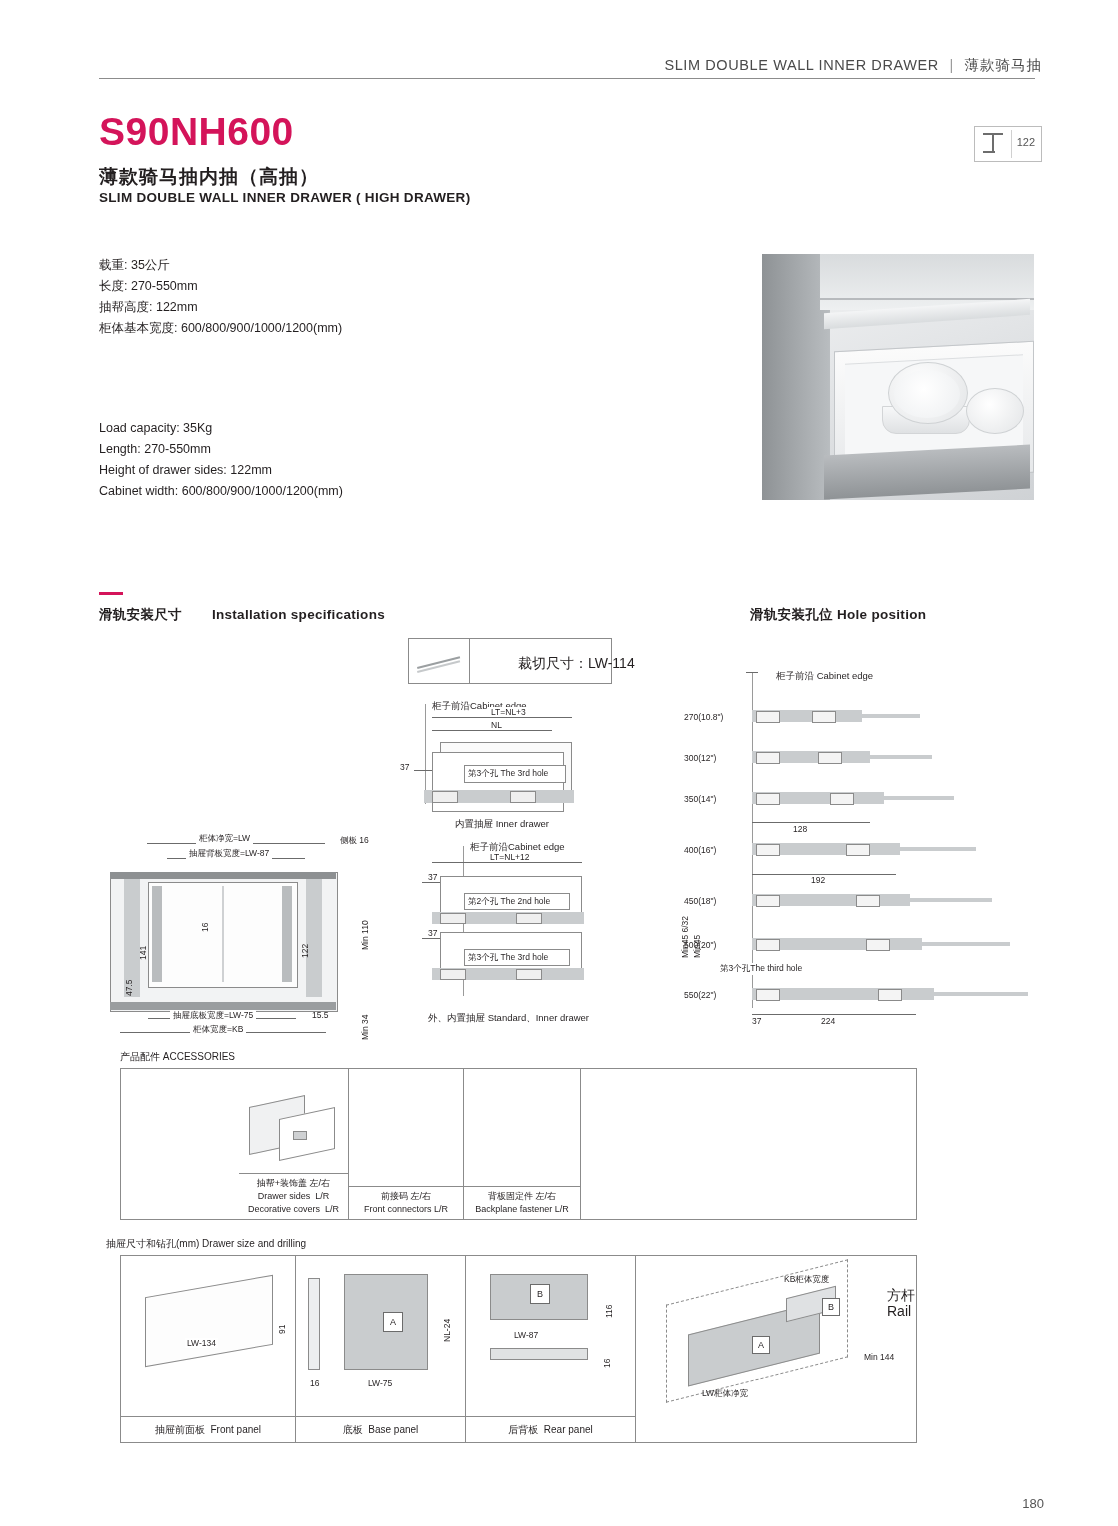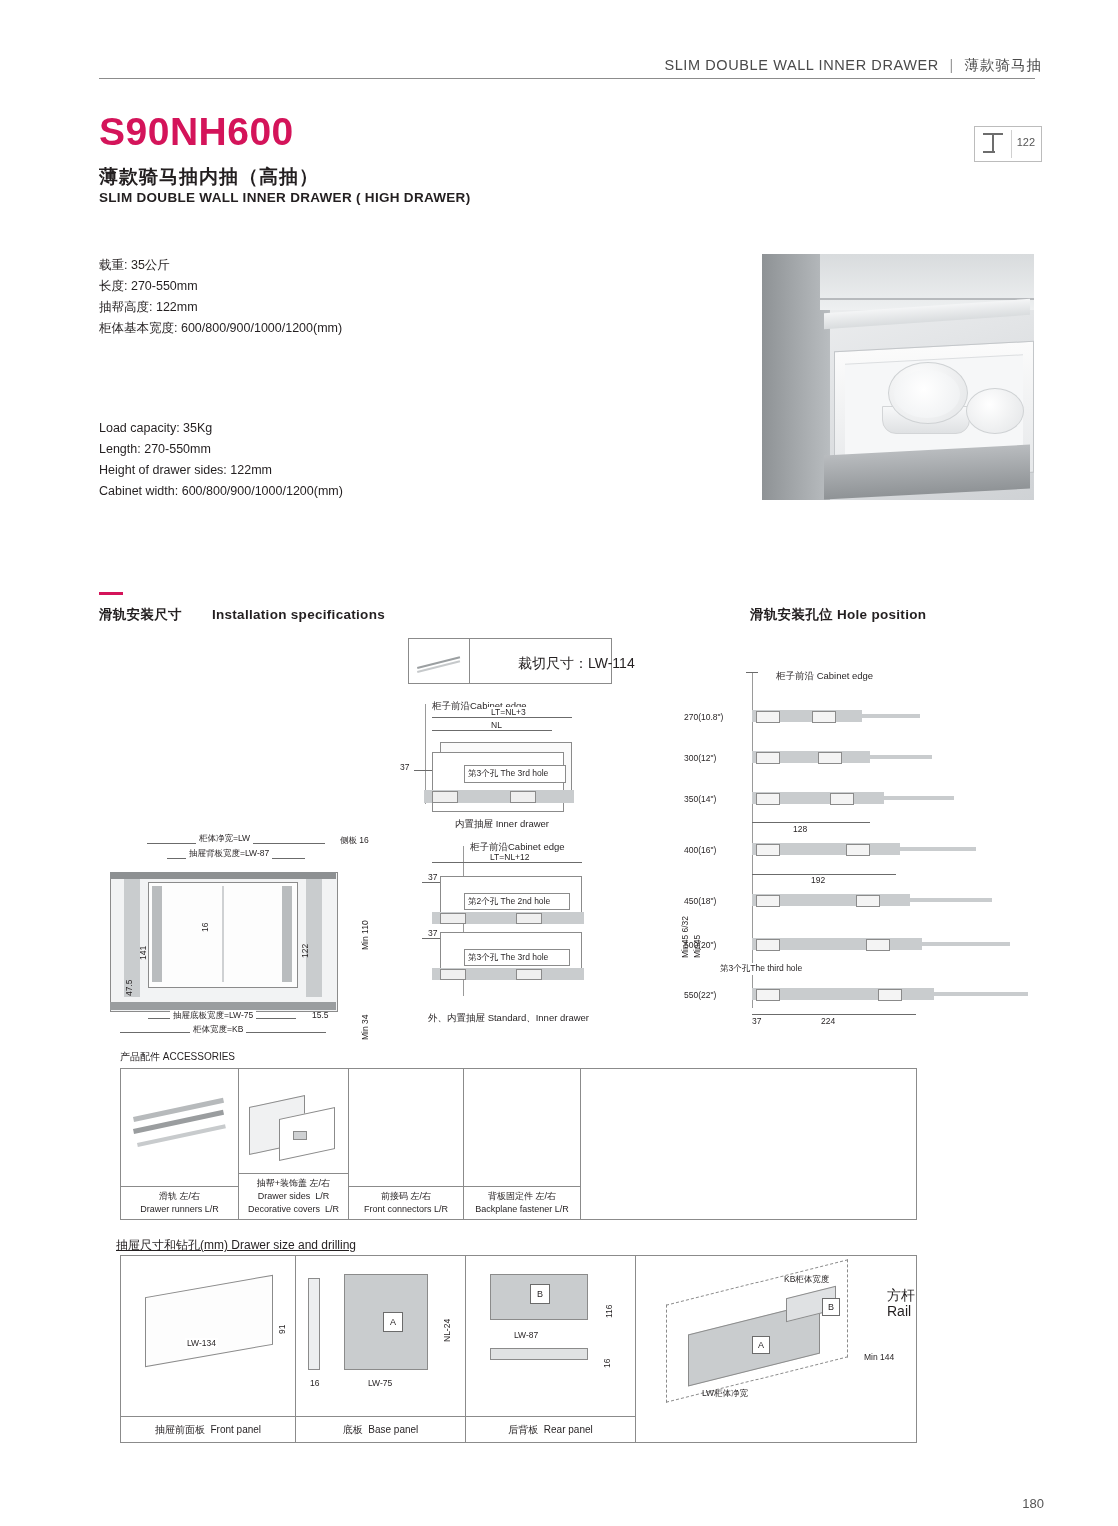--- a/index.html
+++ b/index.html
@@ -80,21 +80,21 @@
   
   .acc{position:absolute;left:120px;top:1068px;width:795px;height:150px;border:1px solid #8b8b8b;}
   .acc .cell{position:absolute;top:0;height:150px;border-right:1px solid #8b8b8b;box-sizing:border-box;}
   .acc .cap{position:absolute;left:0;bottom:0;width:100%;border-top:1px solid #8b8b8b;box-sizing:border-box;text-align:center;font-size:9px;line-height:13px;padding:3px 2px;color:#231f20;}
   .acc-title{position:absolute;left:120px;top:1050px;font-size:10px;}
 
   
   .dsz{position:absolute;left:120px;top:1255px;width:795px;height:186px;border:1px solid #8b8b8b;}
   .dsz .cell{position:absolute;top:0;height:186px;border-right:1px solid #8b8b8b;box-sizing:border-box;}
   .dsz .cap{position:absolute;left:0;bottom:0;width:100%;height:26px;border-top:1px solid #8b8b8b;box-sizing:border-box;text-align:center;font-size:10px;line-height:26px;}
-  .dsz-title{position:absolute;left:116px;top:1237px;font-size:12px;text-decoration:underline;}
+  .dsz-title{position:absolute;left:106px;top:1237px;font-size:10px;}
 
   .pagenum{position:absolute;right:74px;top:1496px;font-size:13px;color:#555;}
 
   .sq{position:absolute;border:1px solid #6b6b6b;background:#fff;font-size:9px;text-align:center;}
 </style>
 </head>
 <body>
 
 <div class="page">
 
@@ -305,31 +305,20 @@
     <div class="lbl8" style="left:718px;top:963px;background:#fff;padding:0 2px;">第3个孔The third hole</div>
 
     <div class="line" style="left:752px;top:1014px;width:164px;height:1px;"></div>
     <div class="lbl8" style="left:818px;top:1016px;background:#fff;padding:0 3px;">224</div>
     <div class="lbl8" style="left:752px;top:1016px;">37</div>
   </div>
 
   <div class="acc-title">产品配件  ACCESSORIES</div>
   <div class="acc">
 
-    <div class="cell" style="left:0;width:118px;">
-      <div style="position:absolute;left:12px;top:26px;width:96px;height:60px;">
-        <div class="line" style="left:0;top:22px;width:92px;height:5px;background:#b7babc;transform:rotate(-12deg);transform-origin:0 0;"></div>
-        <div class="line" style="left:0;top:34px;width:92px;height:5px;background:#9a9d9f;transform:rotate(-12deg);transform-origin:0 0;"></div>
-        <div class="line" style="left:4px;top:48px;width:90px;height:4px;background:#c8cbcd;transform:rotate(-12deg);transform-origin:0 0;"></div>
-      </div>
-      <div class="cap">
-        <div>滑轨 左/右</div>
-          <div>Drawer runners  L/R</div>
-      </div>
-    </div>
 
     <div class="cell" style="left:118px;width:110px;">
       <div style="position:absolute;left:10px;top:22px;width:92px;height:66px;">
         <div class="box" style="left:0;top:10px;width:54px;height:46px;background:#f0f1f2;transform:skewY(-12deg);"></div>
         <div class="box" style="left:30px;top:22px;width:54px;height:40px;background:#ffffff;transform:skewY(-12deg);"></div>
         <div class="box" style="left:44px;top:40px;width:12px;height:7px;background:#cfd1d3;"></div>
       </div>
       <div class="cap">
         <div>抽帮+装饰盖  左/右</div>
         <div>Drawer sides&nbsp; L/R</div>

